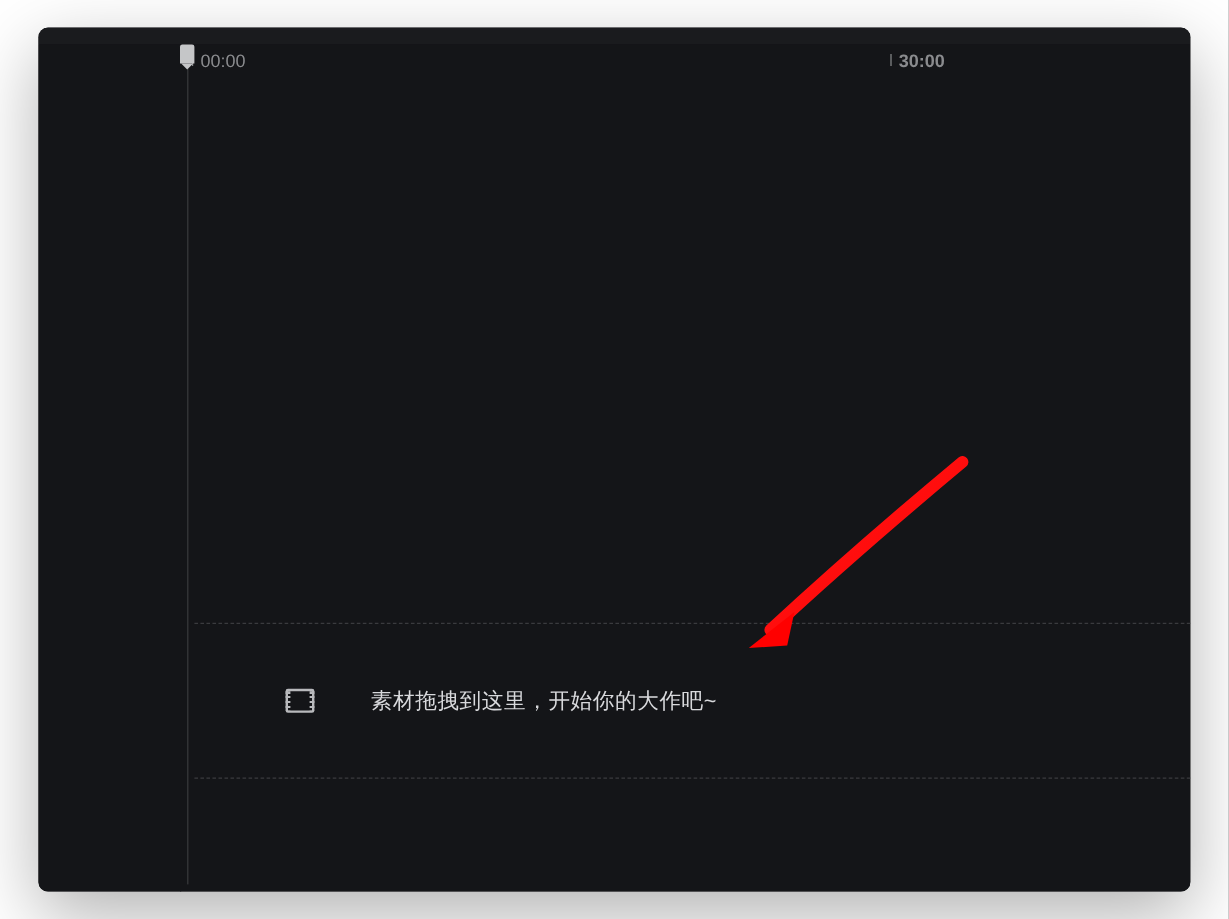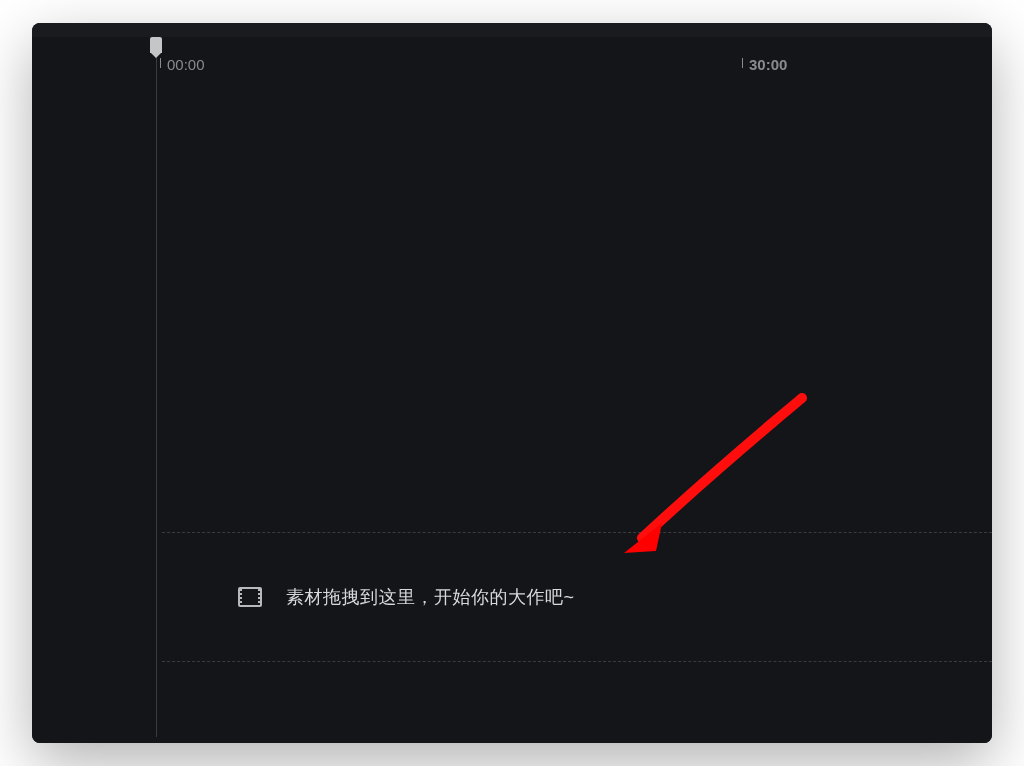--- a/index.html
+++ b/index.html
@@ -30,21 +30,20 @@
     
     .titlebar {
       height: 14px;
       background: #1a1b1e;
     }
     
     .timeline-header {
       height: 28px;
       position: relative;
       background: #141518;
-      margin-top: 13px;
     }
     
     .time-marker {
       position: absolute;
       display: flex;
       align-items: center;
       height: 28px;
       color: #8a8b8e;
       font-size: 15px;
     }
@@ -171,20 +170,21 @@
     }
     
     .film-icon::after {
       right: -2px;
     }
     
     .drop-text {
       color: #d8d9dc;
       font-size: 18px;
       letter-spacing: 0.5px;
+      margin-left: 23px;
     }
     
     .annotation-arrow {
       position: absolute;
       left: 580px;
       top: 315px;
       z-index: 10;
       pointer-events: none;
     }
   </style>

